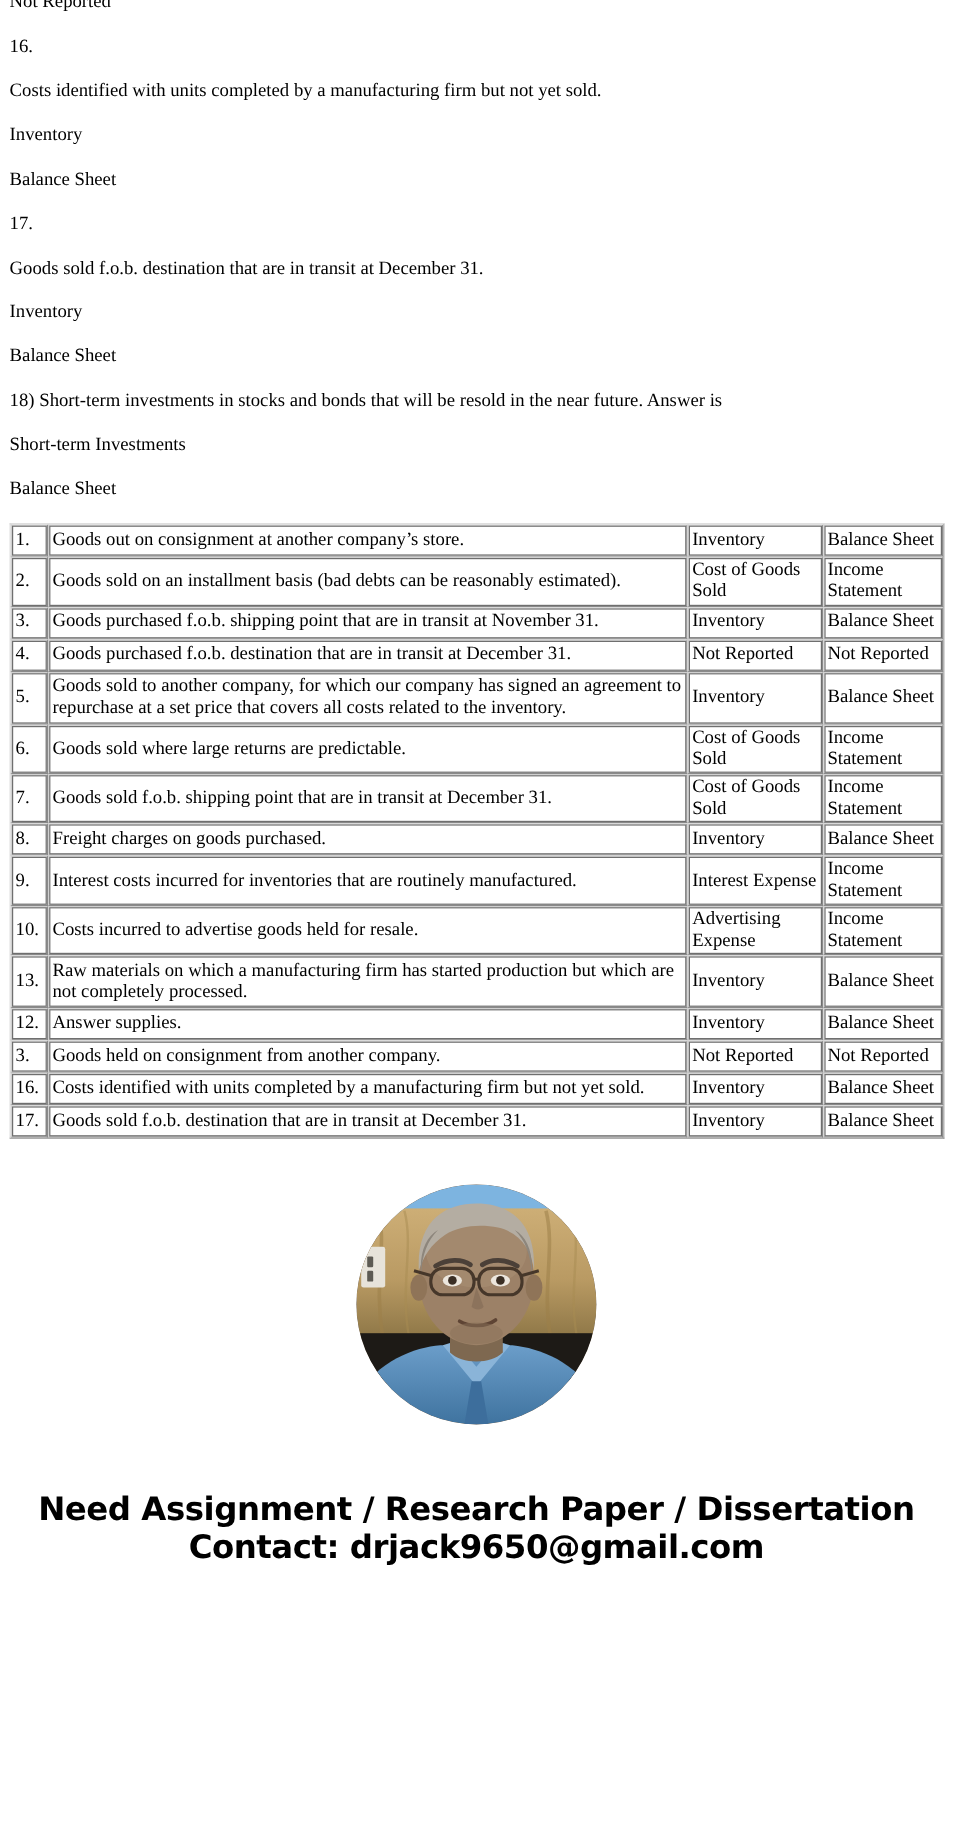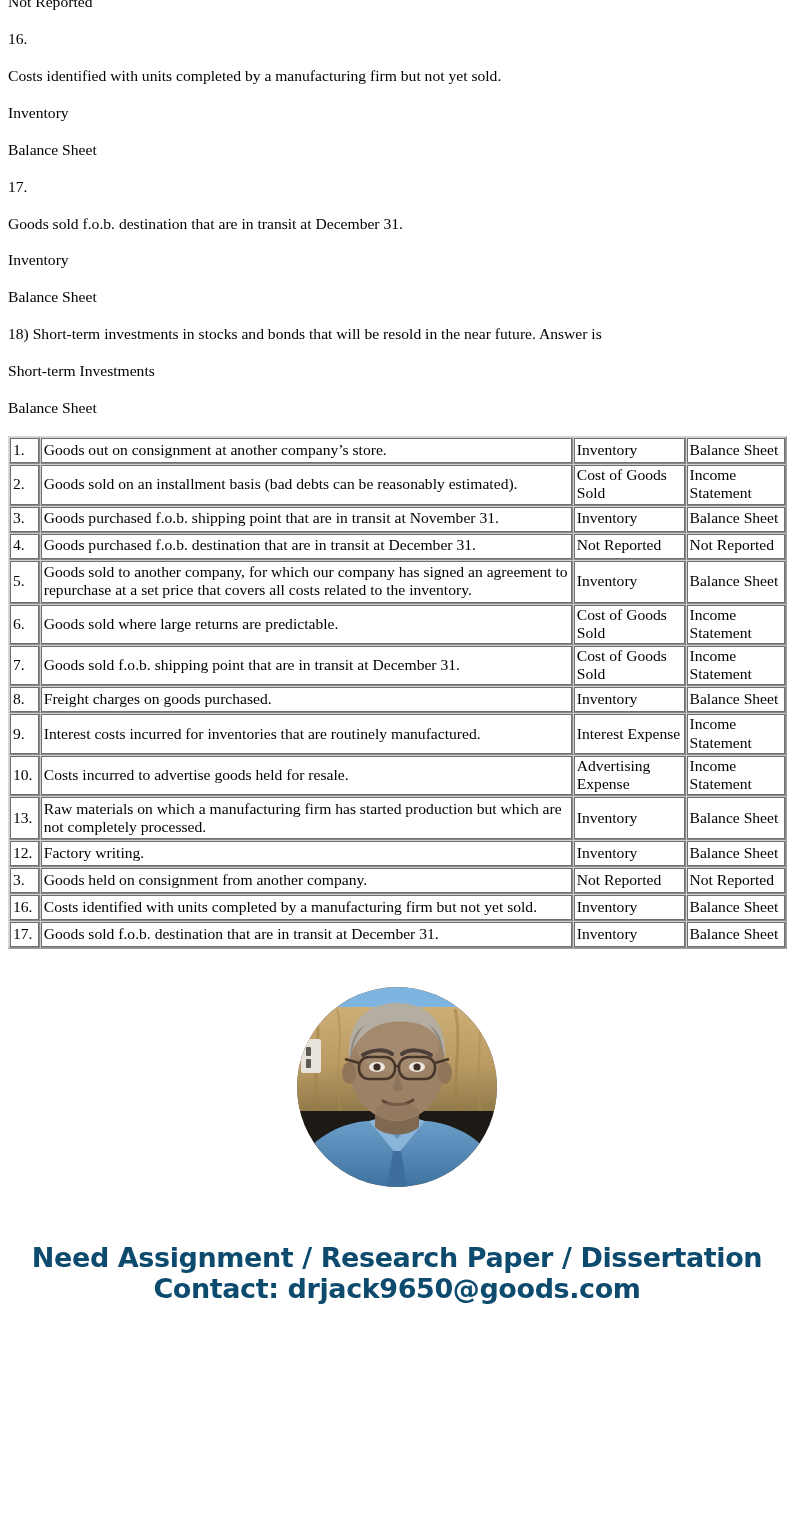--- a/index.html
+++ b/index.html
@@ -86,21 +86,21 @@
     text-align: center;
     margin-top: 52px;
     padding: 0 14px;
   }
   .promo-line {
     font-family: "DejaVu Sans", "Liberation Sans", sans-serif;
     font-weight: bold;
     font-size: 27px;
     line-height: 1.12;
     letter-spacing: -0.4px;
-    color: #0c4a6e;
+    color: #000000;
     margin: 0;
   }
 </style>
 </head>
 <body>
 
 <div id="intro-block">
   <p class="intro-line">Not Reported</p>
   <p class="intro-line">16.</p>
   <p class="intro-line">Costs identified with units completed by a manufacturing firm but not yet sold.</p>
@@ -179,21 +179,21 @@
           <td class="col-stmt">Income Statement</td>
         </tr>
         <tr class="row-2line">
           <td class="col-num">13.</td>
           <td class="col-desc">Raw materials on which a manufacturing firm has started production but which are not completely processed.</td>
           <td class="col-acct">Inventory</td>
           <td class="col-stmt">Balance Sheet</td>
         </tr>
         <tr class="row-1line">
           <td class="col-num">12.</td>
-          <td class="col-desc">Factory writing.</td>
+          <td class="col-desc">Answer supplies.</td>
           <td class="col-acct">Inventory</td>
           <td class="col-stmt">Balance Sheet</td>
         </tr>
         <tr class="row-1line">
           <td class="col-num">3.</td>
           <td class="col-desc">Goods held on consignment from another company.</td>
           <td class="col-acct">Not Reported</td>
           <td class="col-stmt">Not Reported</td>
         </tr>
         <tr class="row-1line">
@@ -291,14 +291,14 @@
 
         <ellipse cx="52" cy="86" rx="7" ry="11" fill="#8f7458"></ellipse>
         <ellipse cx="148" cy="86" rx="7" ry="11" fill="#8f7458"></ellipse>
       </g>
     </svg>
   </span>
 </div>
 
 <div id="promo-footer">
   <p class="promo-line">Need Assignment / Research Paper / Dissertation</p>
-  <p class="promo-line">Contact: drjack9650@goods.com</p>
+  <p class="promo-line">Contact: drjack9650@gmail.com</p>
 </div>
 
 </body></html>

